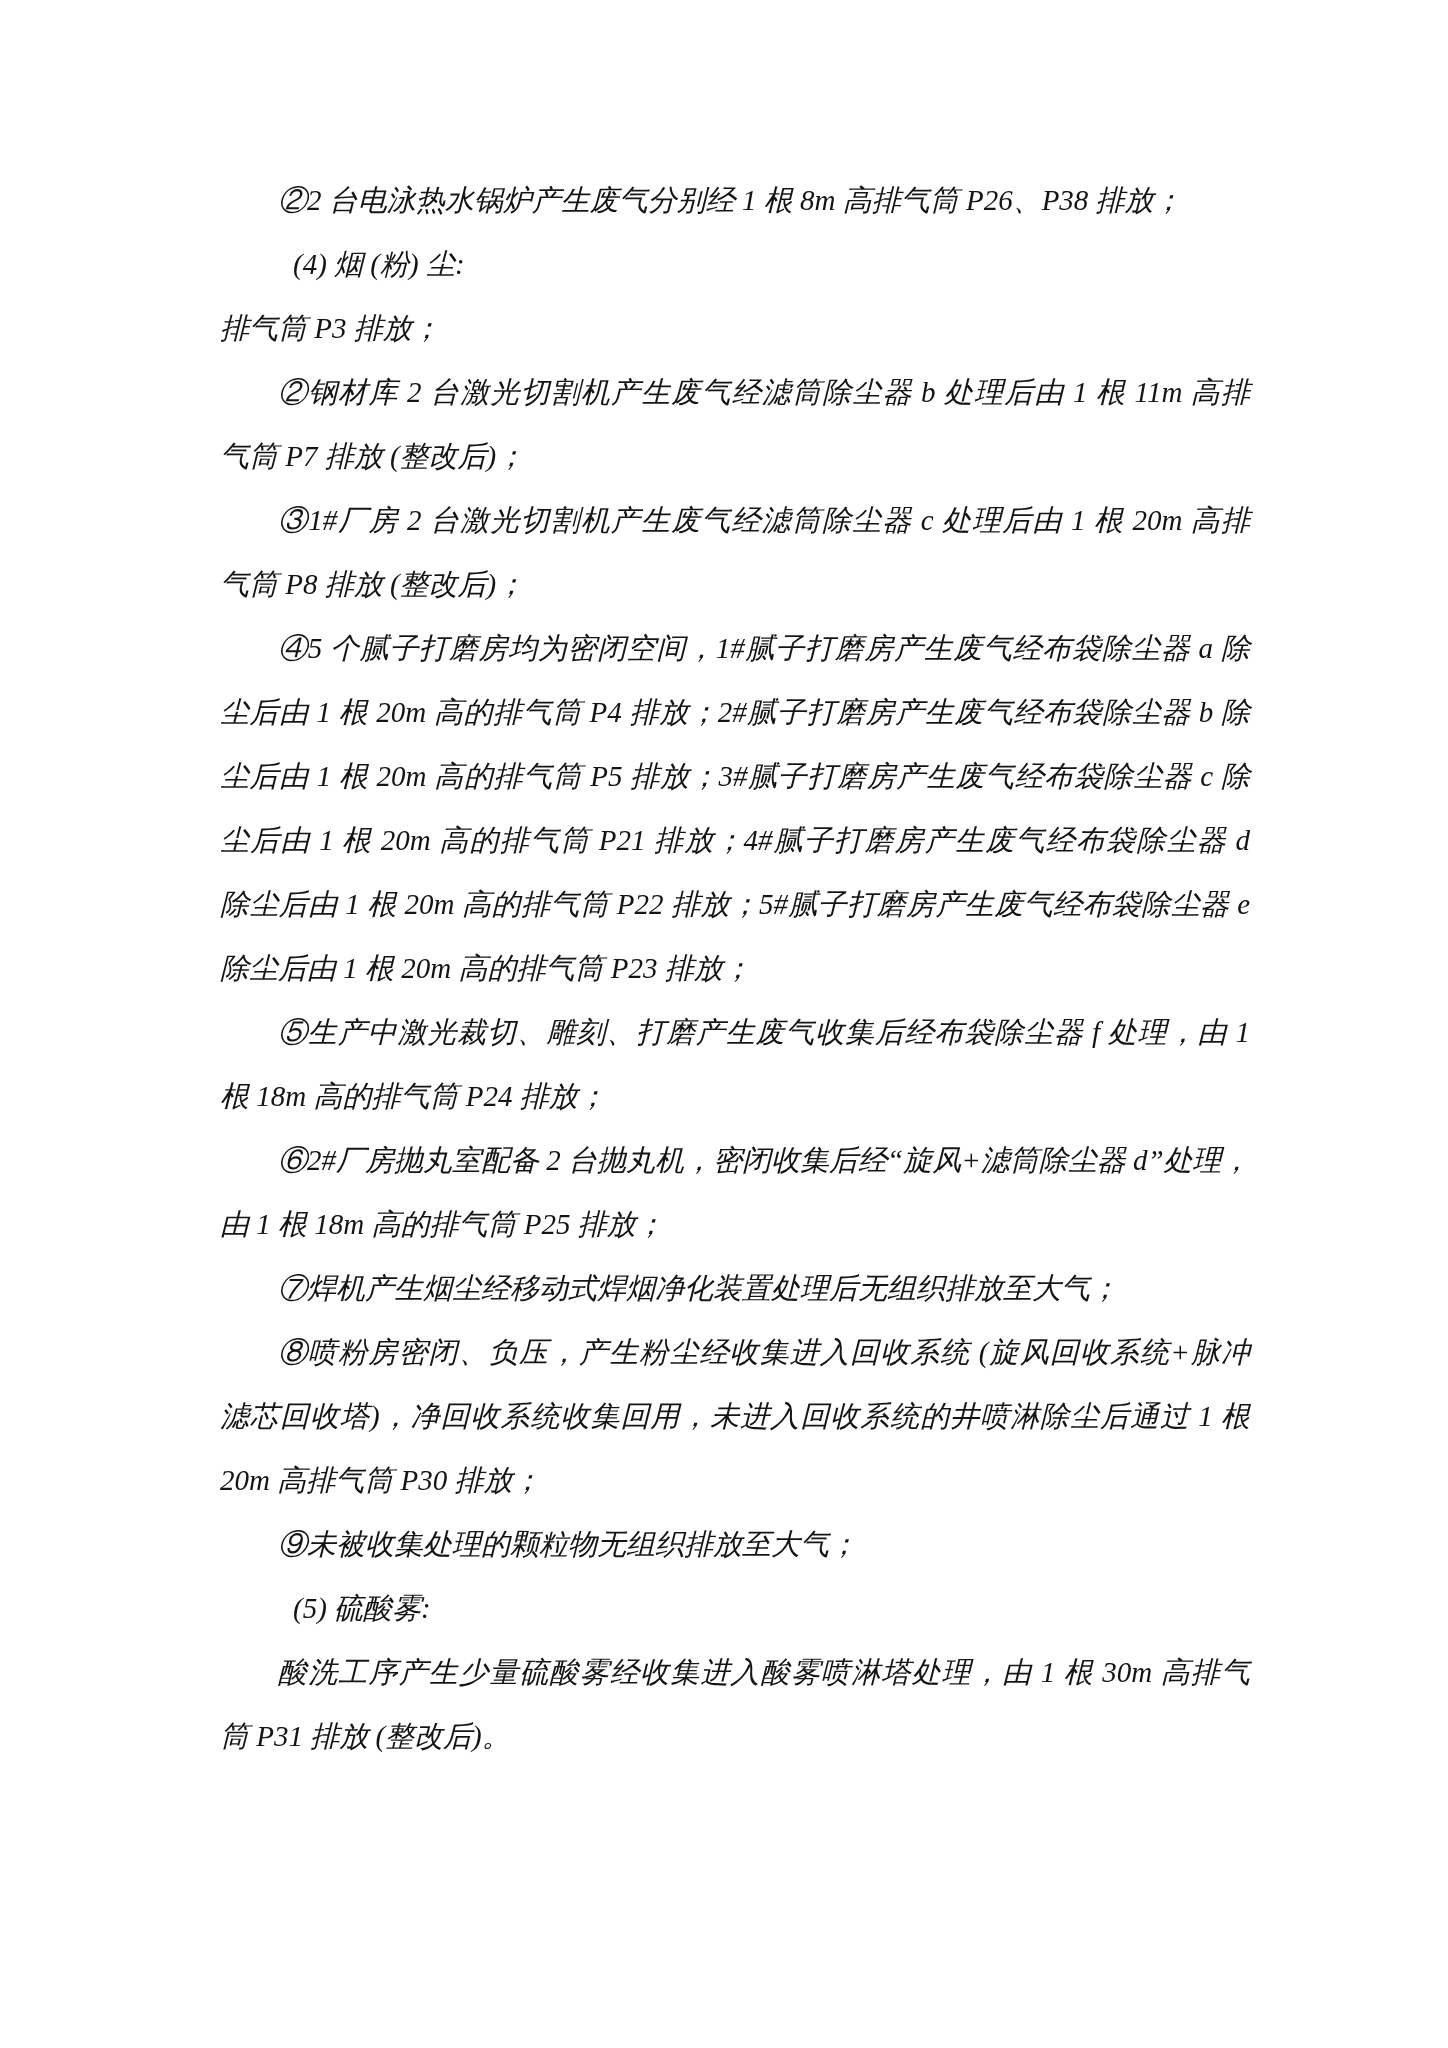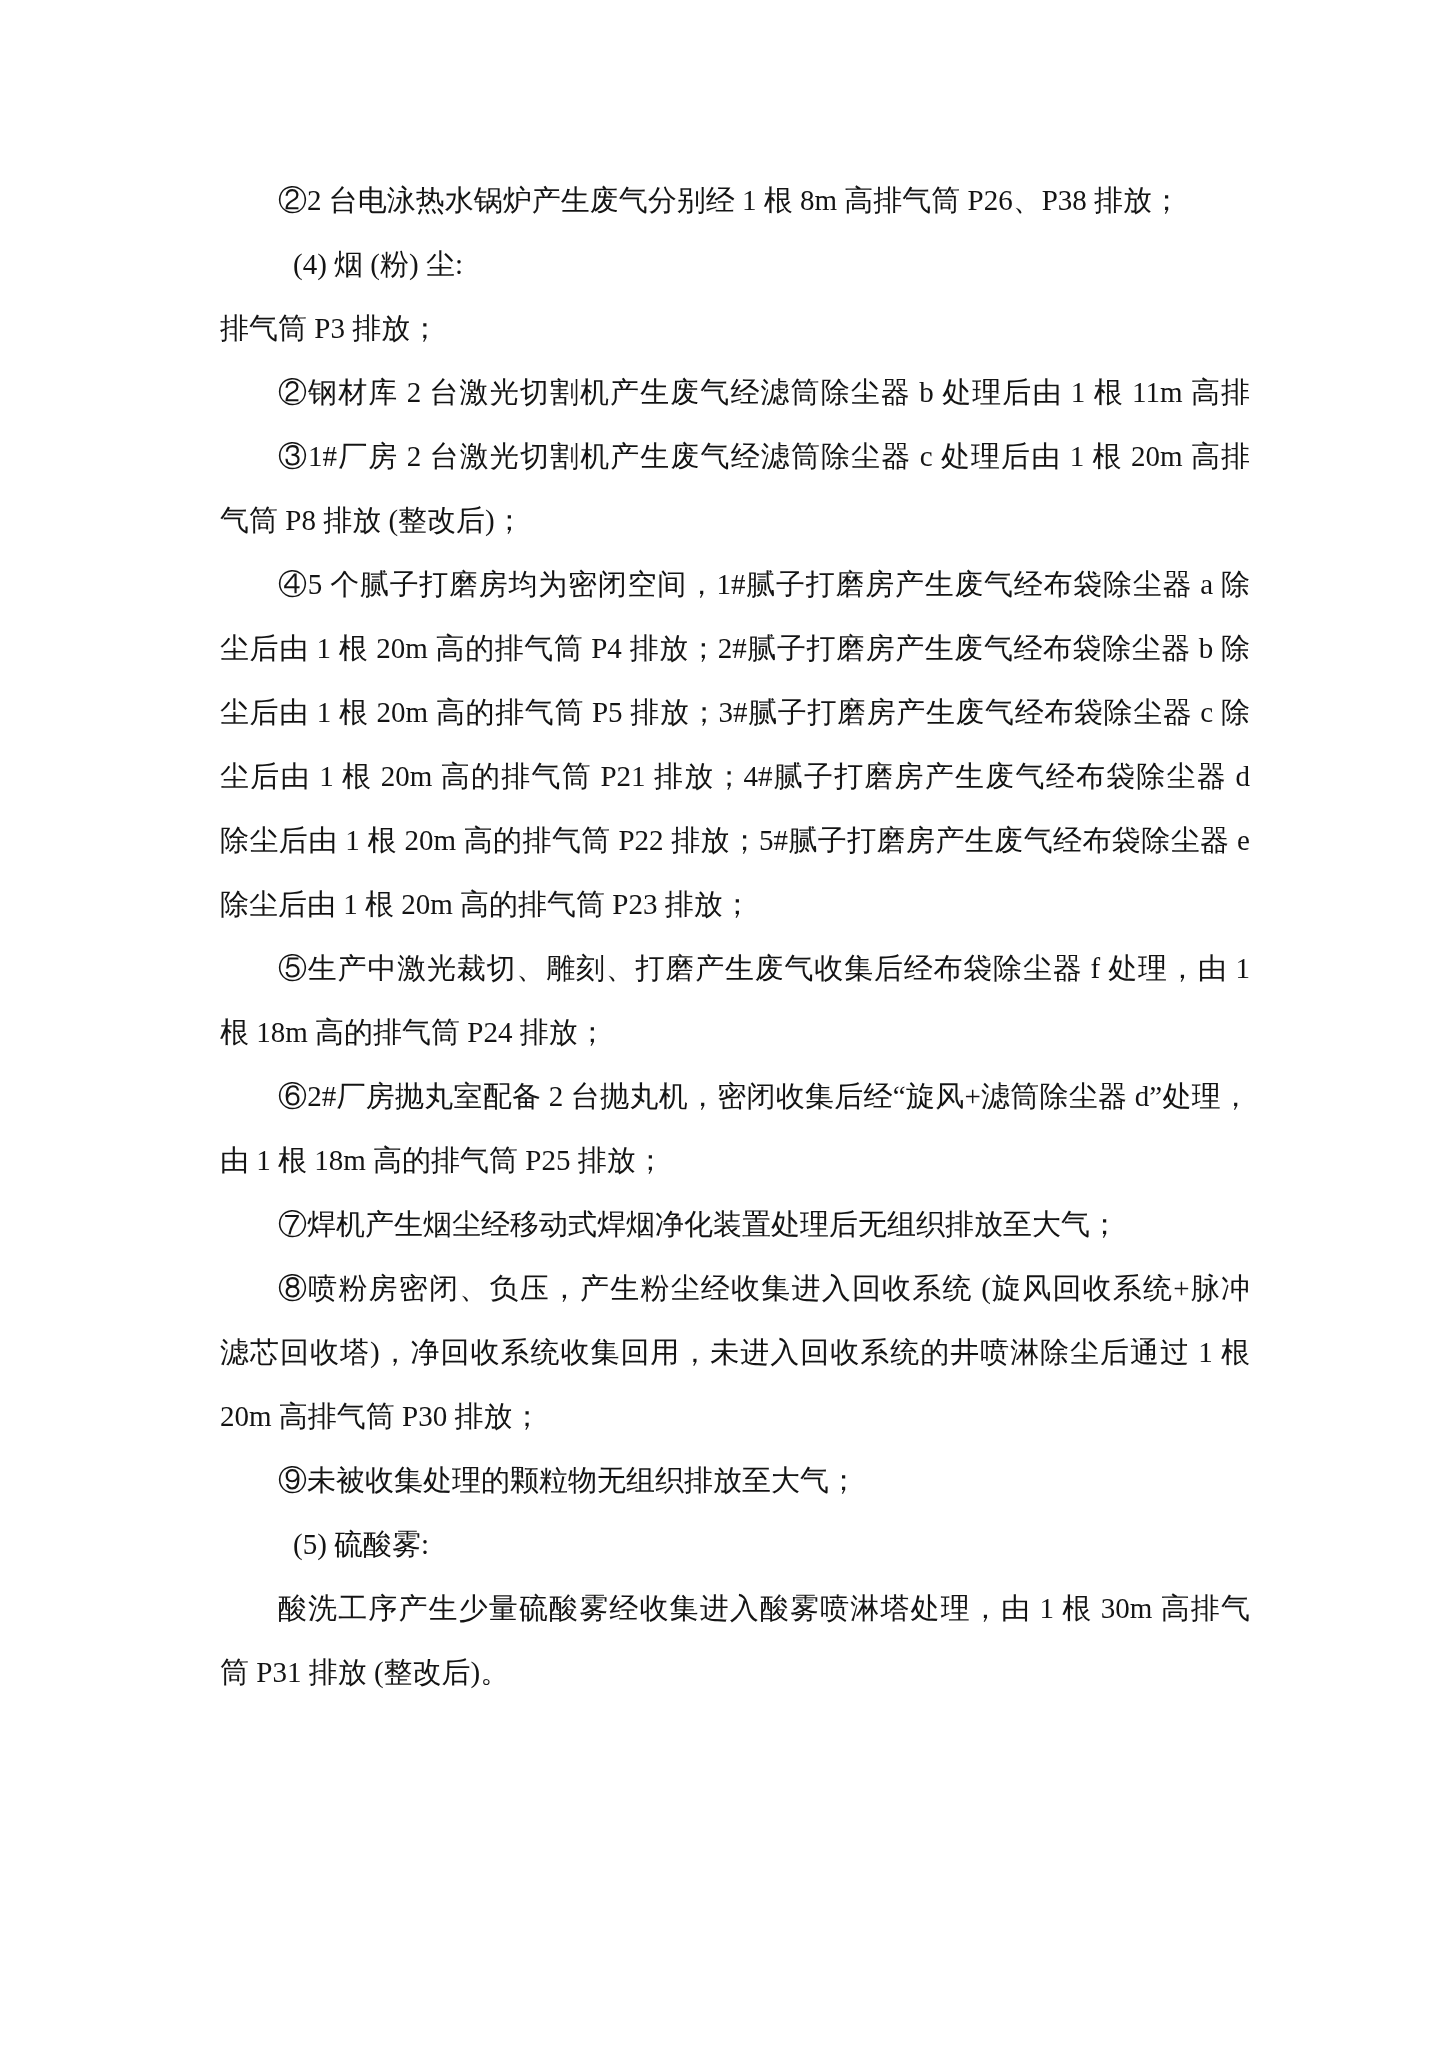--- a/index.html
+++ b/index.html
@@ -18,20 +18,21 @@
     font-family: "Liberation Serif", "DejaVu Serif", serif;
     color: #141414;
     overflow: hidden;
   }
   .text-block {
     width: 1030px;
   }
   .para {
     margin: 0;
     padding: 0;
+    font-style: italic;
   }
   .line {
     height: 64px;
     line-height: 64px;
     font-size: 29px;
     white-space: nowrap;
     overflow: visible;
     text-align: justify;
     text-align-last: justify;
   }
@@ -60,20 +61,21 @@
         <div class="line first last">②2 台电泳热水锅炉产生废气分别经 1 根 8m 高排气筒 P26、P38 排放；</div>
       </div>
       <div class="para section">
         <div class="line first last">(4) 烟 (粉) 尘:</div>
       </div>
       <div class="para body">
         <div class="line last">排气筒 P3 排放；</div>
       </div>
       <div class="para body">
         <div class="line first">②钢材库 2 台激光切割机产生废气经滤筒除尘器 b 处理后由 1 根 11m 高排</div>
+        <div class="line last">气筒 P7 排放 (整改后)；</div>
       </div>
       <div class="para body">
         <div class="line first">③1#厂房 2 台激光切割机产生废气经滤筒除尘器 c 处理后由 1 根 20m 高排</div>
         <div class="line last">气筒 P8 排放 (整改后)；</div>
       </div>
       <div class="para body">
         <div class="line first">④5 个腻子打磨房均为密闭空间，1#腻子打磨房产生废气经布袋除尘器 a 除</div>
         <div class="line">尘后由 1 根 20m 高的排气筒 P4 排放；2#腻子打磨房产生废气经布袋除尘器 b 除</div>
         <div class="line">尘后由 1 根 20m 高的排气筒 P5 排放；3#腻子打磨房产生废气经布袋除尘器 c 除</div>
         <div class="line">尘后由 1 根 20m 高的排气筒 P21 排放；4#腻子打磨房产生废气经布袋除尘器 d</div>

